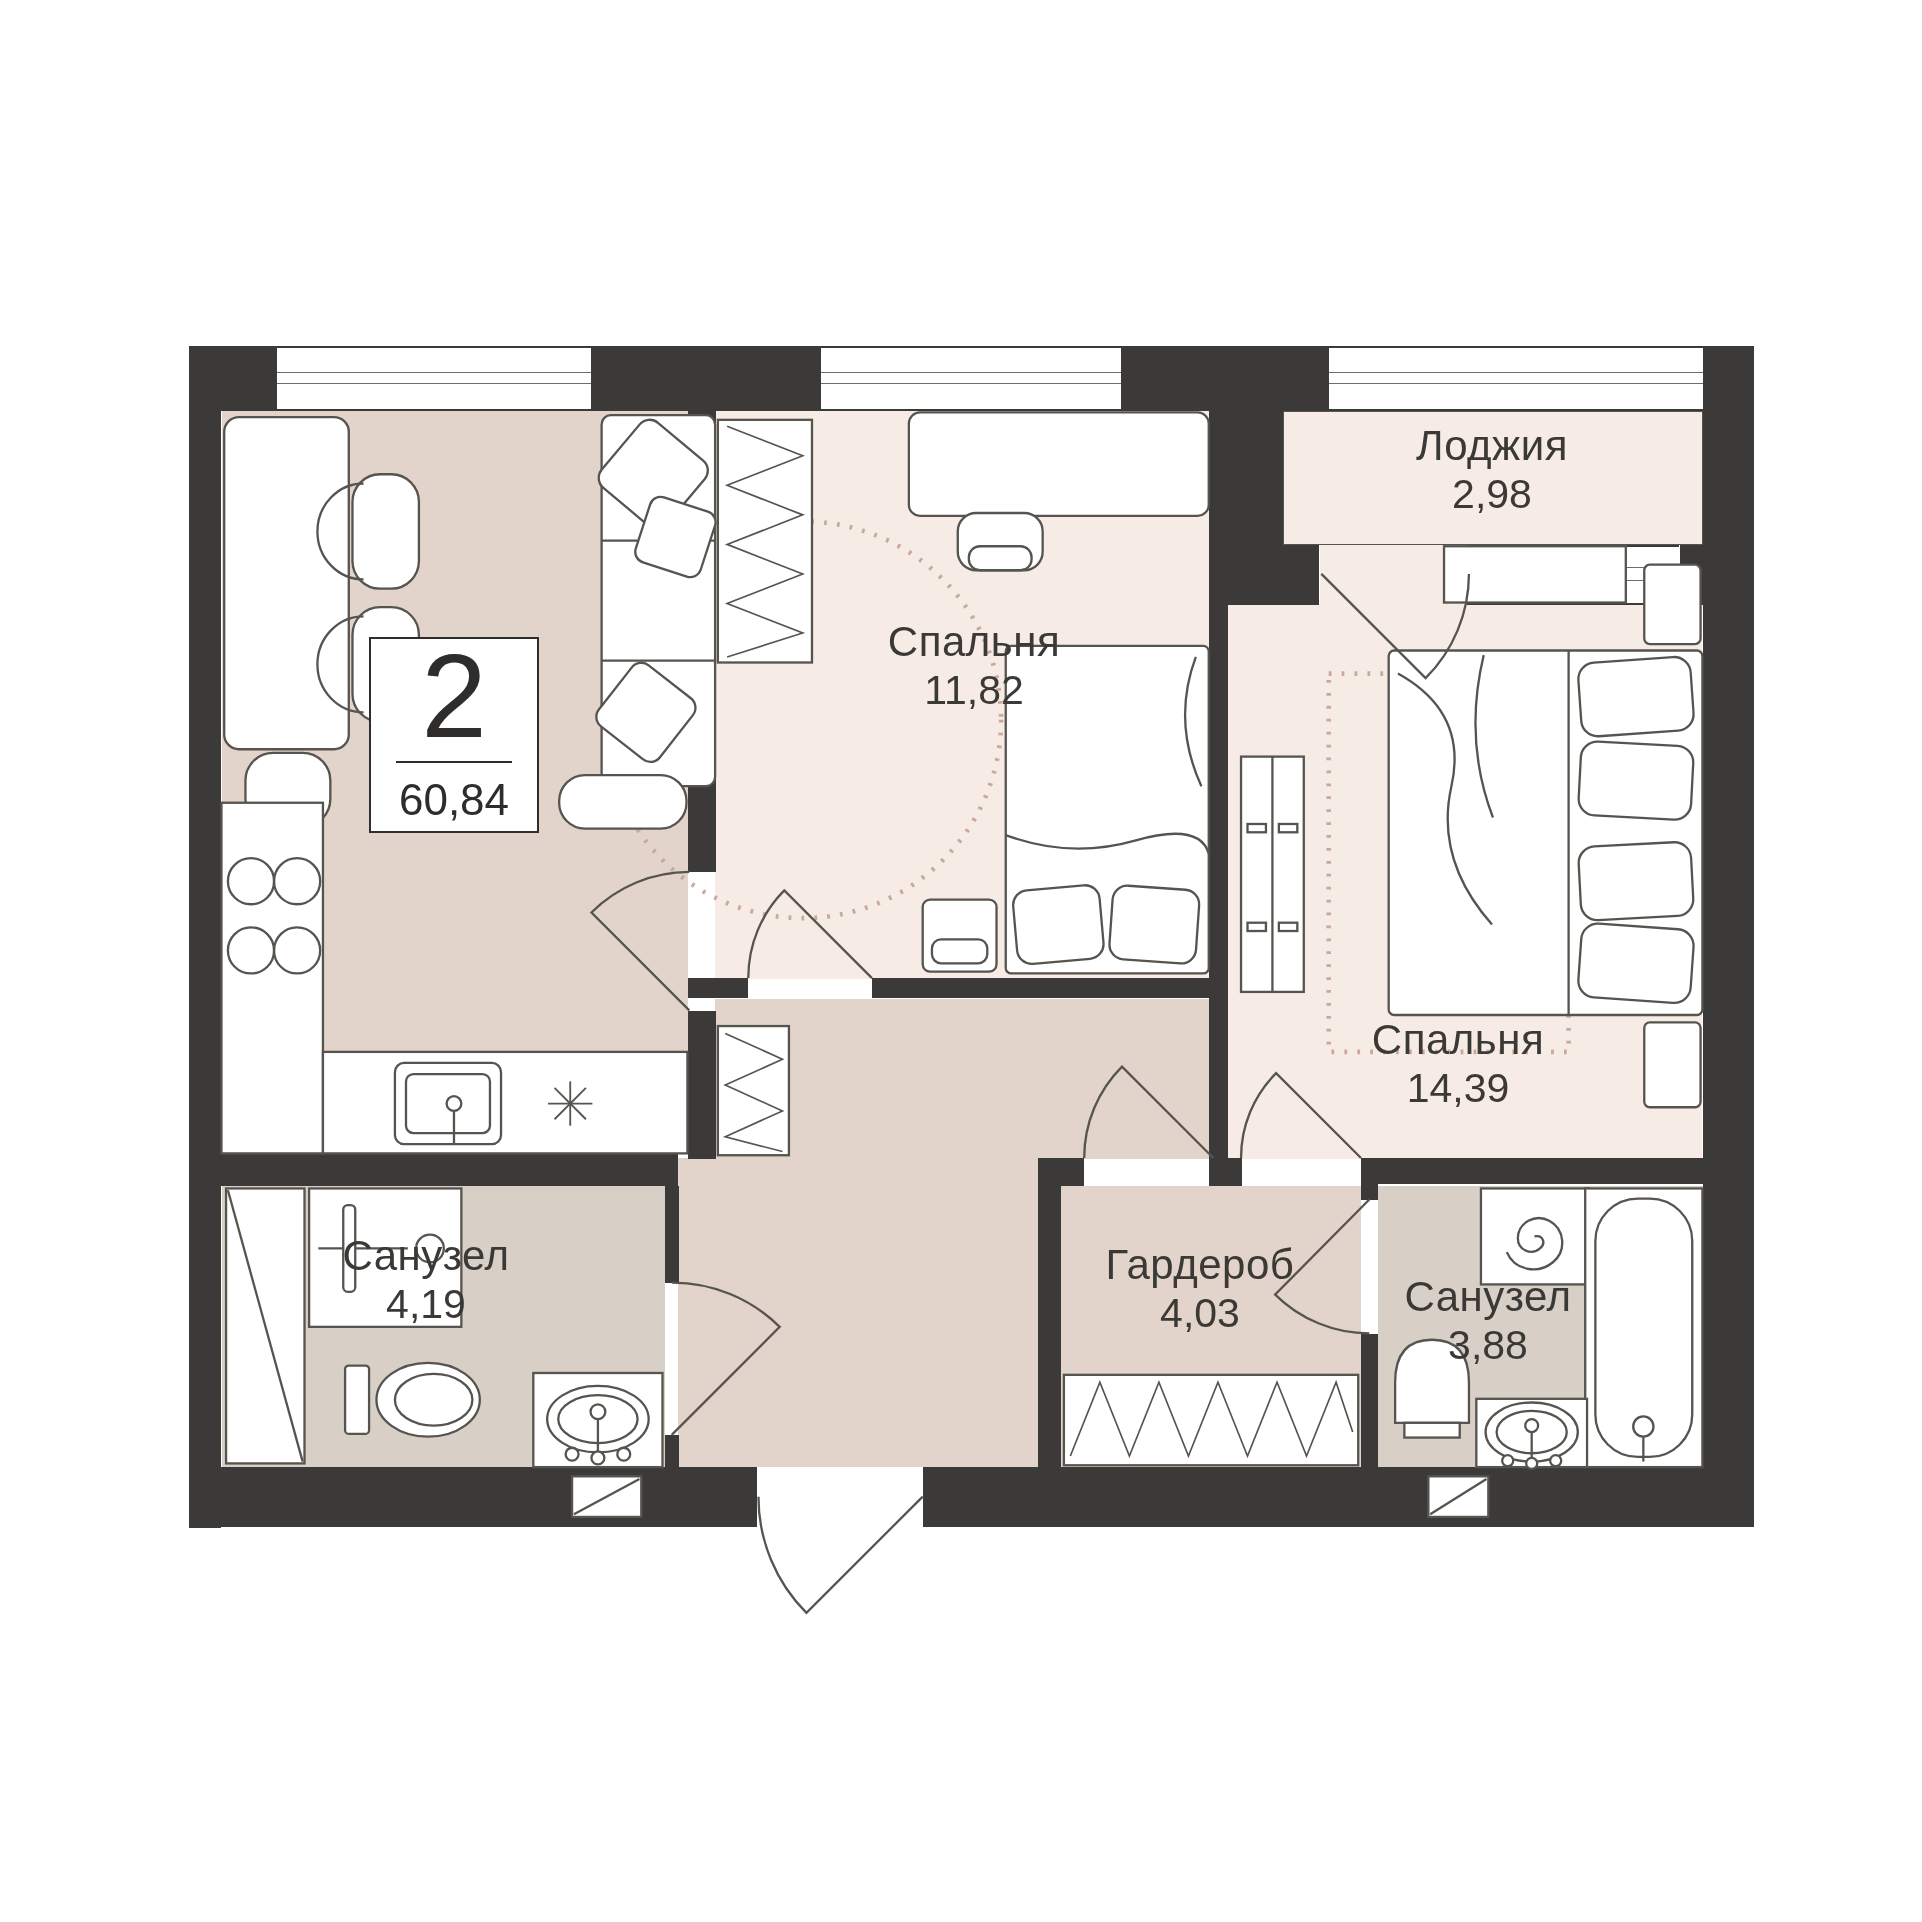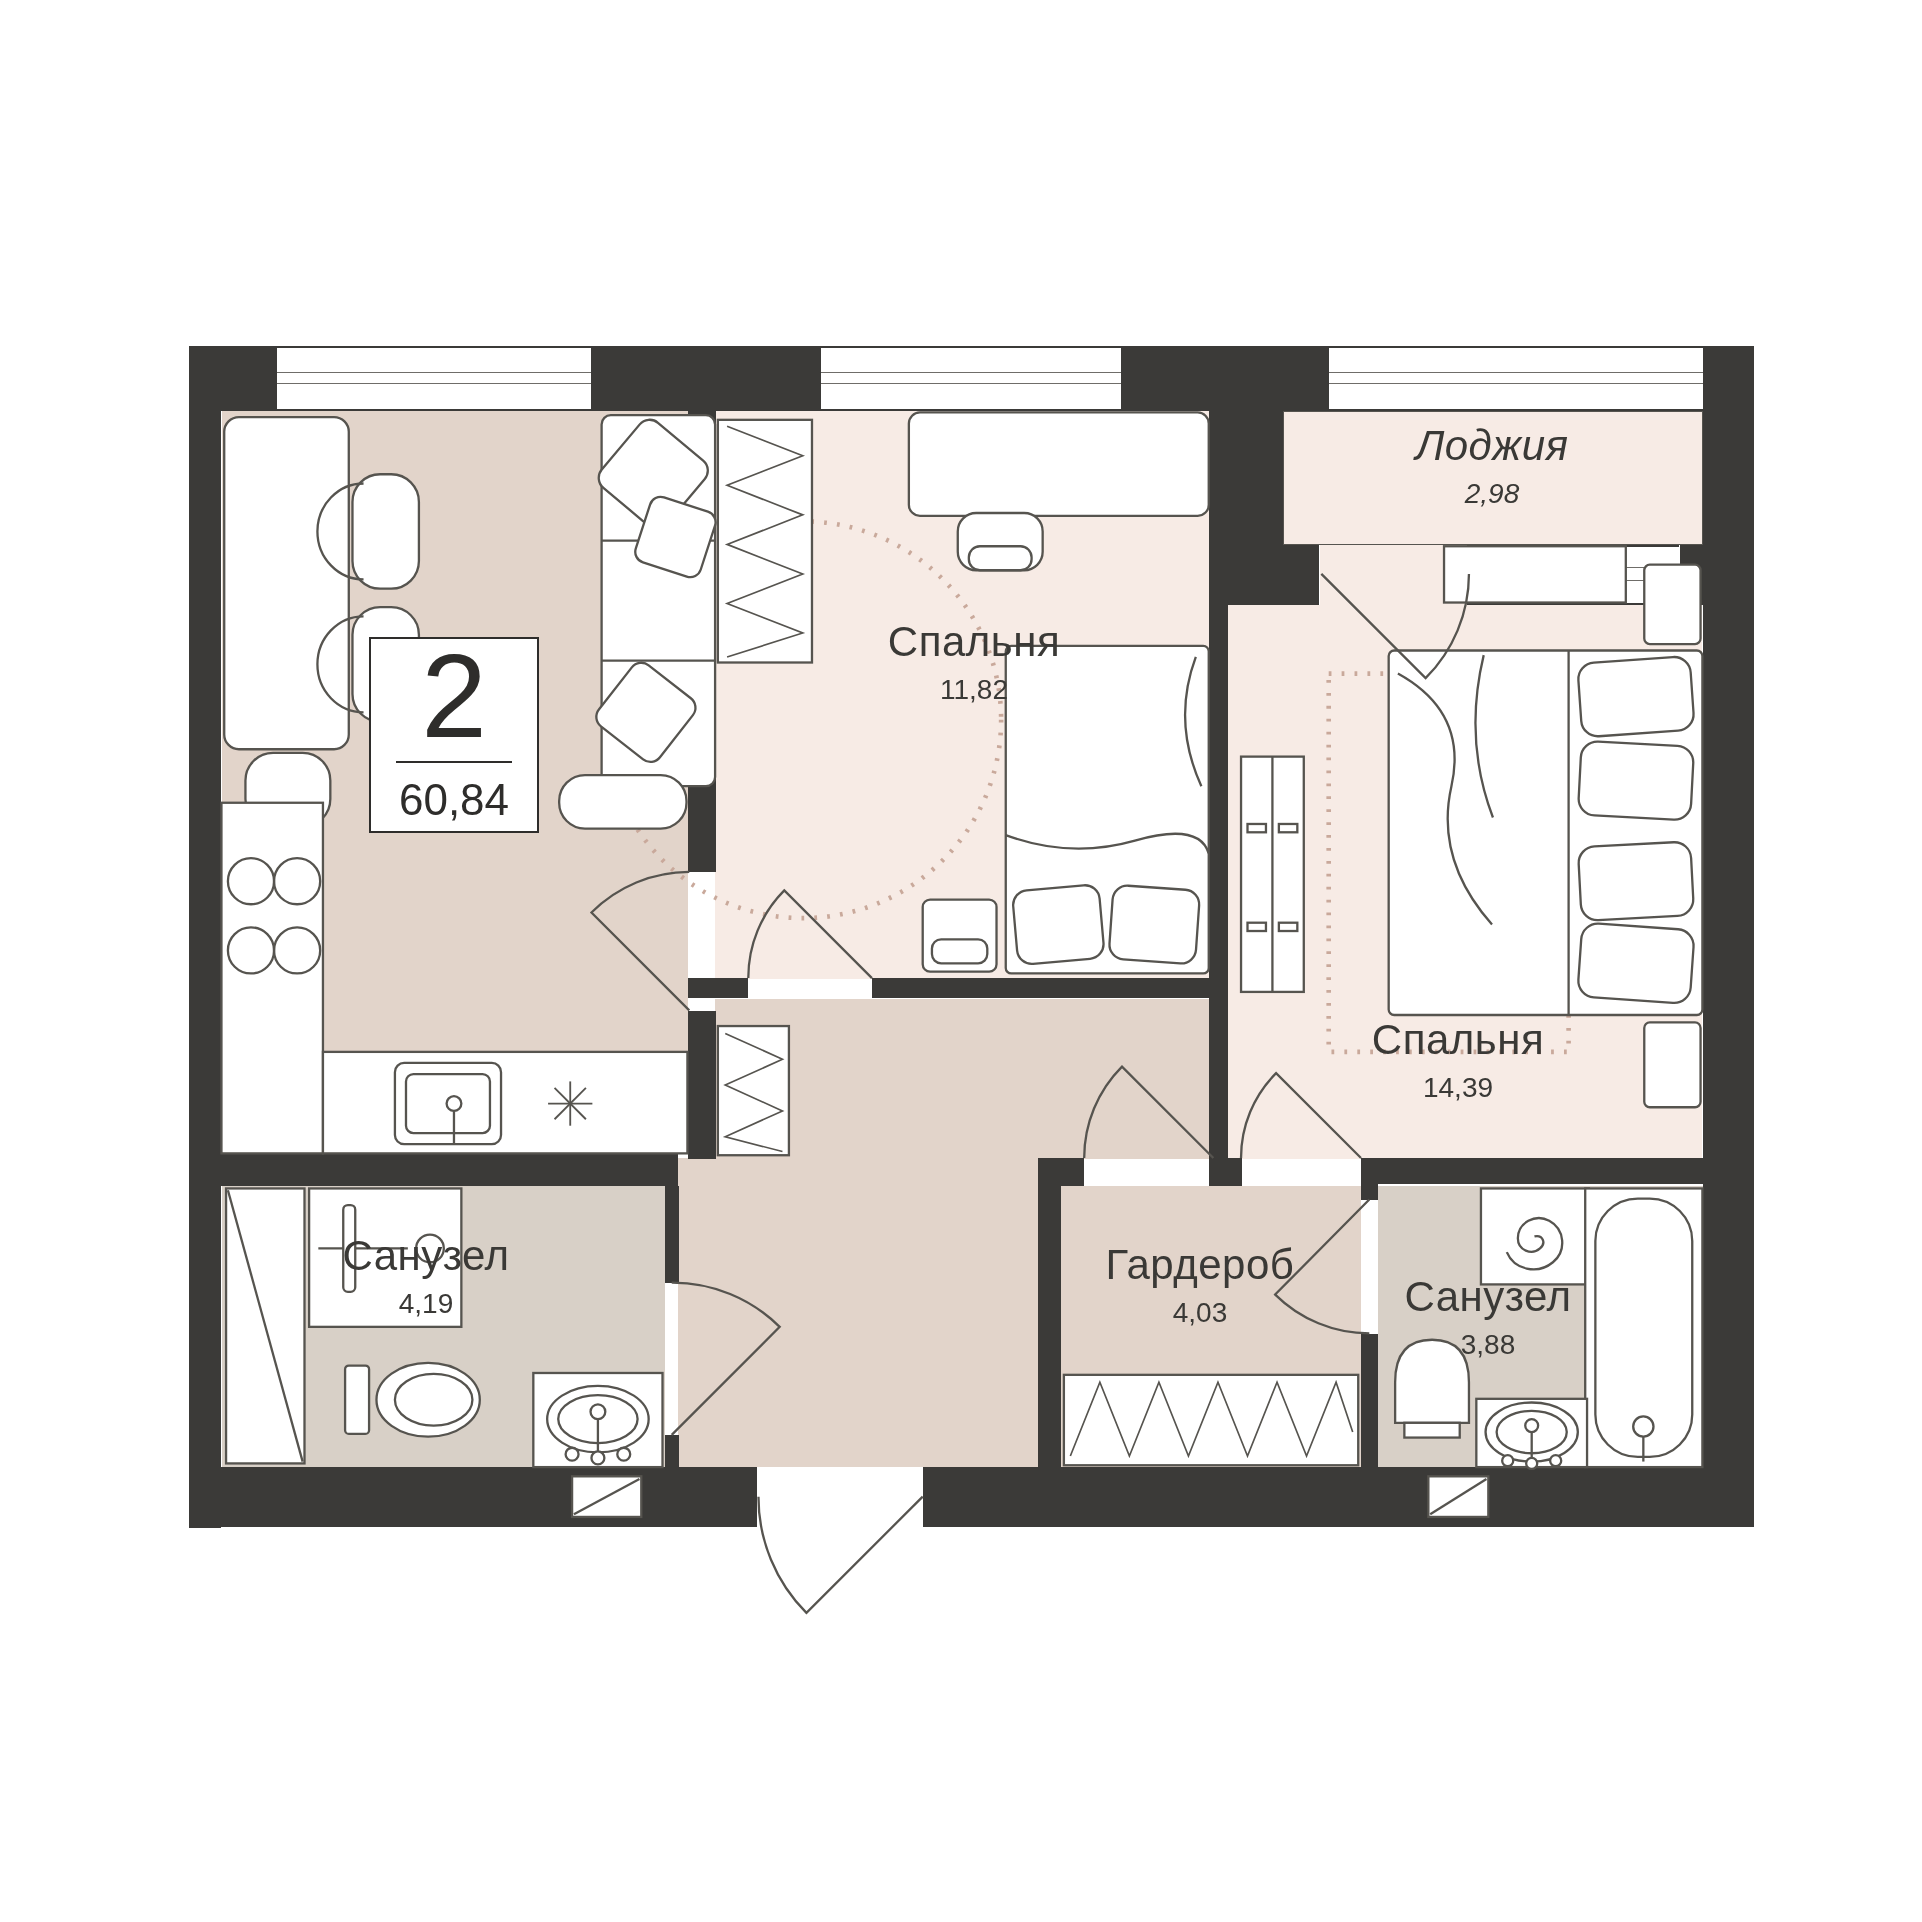--- a/index.html
+++ b/index.html
@@ -9,21 +9,21 @@
   .f-main{background:#e2d4ca;}
   .f-bed{background:#f7ebe5;}
   .f-bath{background:#d8d0c7;}
   .wall{position:absolute;background:#3b3a38;}
   .window{position:absolute;background:#ffffff;box-sizing:border-box;border-top:2.8px solid #3b3a38;border-bottom:2.8px solid #3b3a38;}
   .window .glass{position:absolute;left:0;right:0;height:0;border-top:1.8px solid #6f6d69;}
   .loggia-outline{box-sizing:border-box;border:1.8px solid #56544f;}
   svg#furn{position:absolute;left:0;top:0;pointer-events:none;}
   .room-label{position:absolute;transform:translate(-50%,0);text-align:center;color:#3a3936;white-space:nowrap;}
   .room-label .line{display:block;font-size:42px;line-height:49px;letter-spacing:0.5px;}
-  .room-label .area{display:block;font-size:28px;line-height:48px;}
+  .room-label .area{display:block;font-size:41px;line-height:48px;}
   #unit-box{position:absolute;left:369px;top:637px;width:166px;height:192px;background:#fff;border:2.8px solid #2e2d2b;
             display:flex;flex-direction:column;align-items:center;justify-content:center;color:#2e2d2b;}
   #unit-box .rooms{font-size:118px;line-height:109px;font-weight:400;}
   #unit-box .divider{width:116px;height:2.8px;background:#2e2d2b;margin:9.2px 0 7.4px 0;}
   #unit-box .area{font-size:44px;line-height:57px;}
 </style>
 </head>
 <body>
 
 <div id="plan">
@@ -274,21 +274,21 @@
     <span class="divider"></span>
     <span class="area">60,84</span>
   </div>
 
 
   <div class="room-label" style="left:974px;top:617px;">
     <span class="line">Спальня</span>
     <span class="area">11,82</span>
   </div>
 
-  <div class="room-label" style="left:1492px;top:421px;font-style:italic;">
+  <div class="room-label" style="left:1492px;top:421px;">
     <span class="line">Лоджия</span>
     <span class="area">2,98</span>
   </div>
 
   <div class="room-label" style="left:1458px;top:1015px;">
     <span class="line">Спальня</span>
     <span class="area">14,39</span>
   </div>
 
 

